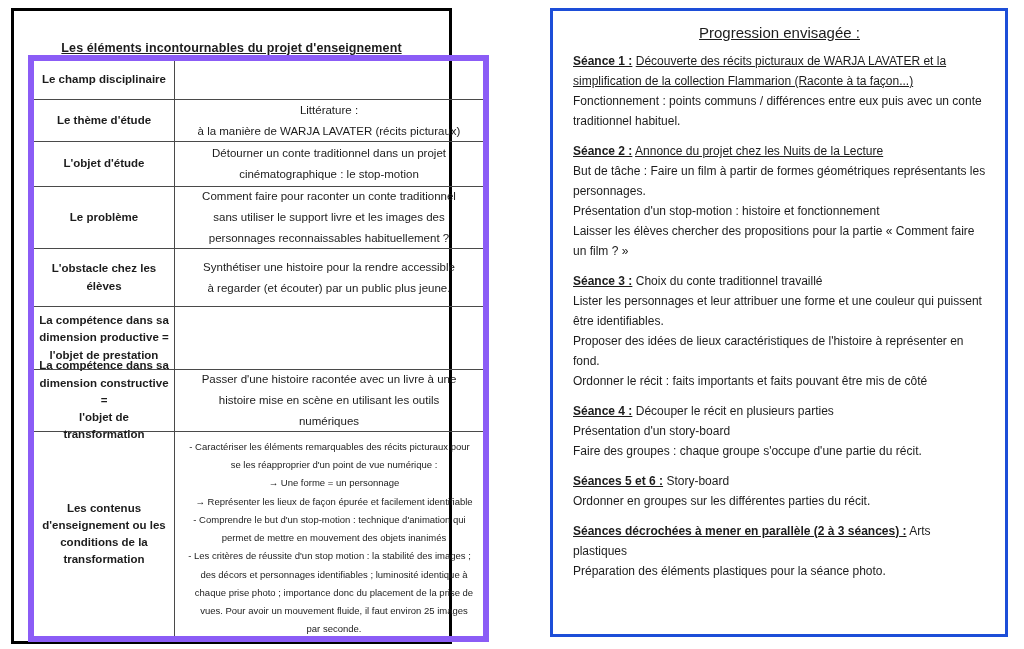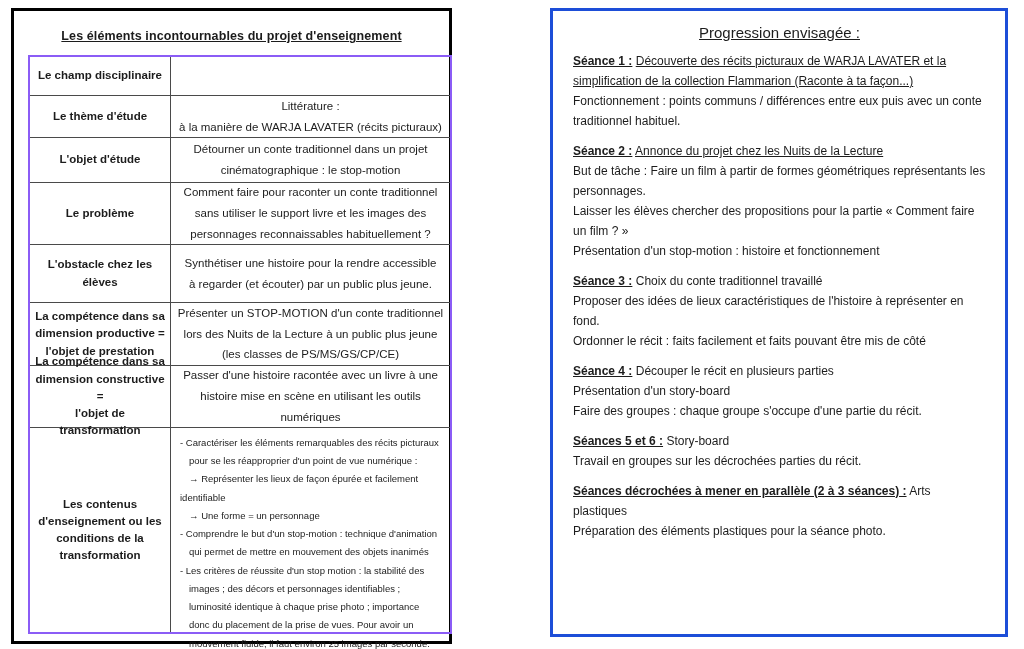--- a/index.html
+++ b/index.html
@@ -5,46 +5,46 @@
   * { box-sizing: border-box; margin: 0; padding: 0; }
   html, body { width: 1024px; height: 649px; background: #ffffff; overflow: hidden; }
   body { font-family: "Liberation Sans", sans-serif; color: #1c1c1c; position: relative; }
 
   
   .panel-left {
     position: absolute; left: 11px; top: 8px; width: 441px; height: 636px;
     border: 3px solid #000; background: #fff;
   }
   .lp-title {
-    margin-top: 18px; text-align: center;
+    margin-top: 30px; text-align: center;
     font-size: 12.5px; font-weight: bold; text-decoration: underline;
     letter-spacing: 0.1px;
   }
   .lp-table {
-    position: absolute; left: 14px; top: 44px; width: 424px;
-    border: 2px solid #8b5cf6;
+    position: absolute; left: 14px; top: 44px; width: 461px;
+    border: 6px solid #8b5cf6;
   }
   .lp-row { display: flex; }
   .lp-row + .lp-row { border-top: 1px solid #4a4a4a; }
   .lp-label {
     width: 141px; flex: 0 0 141px; border-right: 1px solid #4a4a4a;
     display: flex; align-items: center; justify-content: center;
     text-align: center; font-weight: bold; font-size: 11.5px; line-height: 1.5;
     white-space: pre-line; padding: 2px 4px;
   }
   .lp-cell {
     flex: 1; display: flex; align-items: center; justify-content: center;
     text-align: center; font-size: 11.5px; line-height: 1.8;
     white-space: pre-line; padding: 2px 4px;
   }
   .r1 { height: 38px; } .r2 { height: 42px; } .r3 { height: 45px; }
   .r4 { height: 62px; } .r5 { height: 58px; } .r6 { height: 63px; }
   .r7 { height: 62px; } .r8 { height: 205px; }
   .lp-cell-list {
-    flex: 1; display: block; text-align: left;
+    flex: 1; display: block; text-align: center;
     font-size: 9.5px; line-height: 1.92; padding: 6px 8px 0 9px;
   }
   .item-dash { padding-left: 9px; text-indent: -9px; }
   .item-arrow { text-indent: 9px; }
 
   
   .panel-right {
     position: absolute; left: 550px; top: 8px; width: 458px; height: 629px;
     border: 3px solid #1d4ed8; background: #fff;
     padding: 13px 19px 0 20px;
@@ -87,41 +87,38 @@
     <div class="lp-row r5">
       <div class="lp-label">L'obstacle chez les
 élèves</div>
       <div class="lp-cell">Synthétiser une histoire pour la rendre accessible
 à regarder (et écouter) par un public plus jeune.</div>
     </div>
     <div class="lp-row r6">
       <div class="lp-label">La compétence dans sa
 dimension productive =
 l'objet de prestation</div>
-      <div class="lp-cell">Présenter un STOP-MOTION d'un conte traditionnel
-lors des Nuits de la Lecture à un public plus jeune
-(les classes de PS/MS/GS/CP/CE)</div>
     </div>
     <div class="lp-row r7">
       <div class="lp-label">La compétence dans sa
 dimension constructive =
 l'objet de transformation</div>
       <div class="lp-cell">Passer d'une histoire racontée avec un livre à une
 histoire mise en scène en utilisant les outils
 numériques</div>
     </div>
     <div class="lp-row r8">
       <div class="lp-label">Les contenus
 d'enseignement ou les
 conditions de la
 transformation</div>
       <div class="lp-cell-list">
         <div class="item-dash">- Caractériser les éléments remarquables des récits picturaux pour se les réapproprier d'un point de vue numérique :</div>
+        <div class="item-arrow">→ Une forme = un personnage</div>
         <div class="item-arrow">→ Représenter les lieux de façon épurée et facilement identifiable</div>
-        <div class="item-arrow">→ Une forme = un personnage</div>
         <div class="item-dash">- Comprendre le but d'un stop-motion : technique d'animation qui permet de mettre en mouvement des objets inanimés</div>
         <div class="item-dash">- Les critères de réussite d'un stop motion : la stabilité des images ; des décors et personnages identifiables ; luminosité identique à chaque prise photo ; importance donc du placement de la prise de vues. Pour avoir un mouvement fluide, il faut environ 25 images par seconde.</div>
       </div>
     </div>
   </div>
 </div>
 
 <div class="panel-right">
   <div class="rp-title">Progression envisagée :</div>
 
@@ -132,48 +129,49 @@
     </p>
     <p class="para">Fonctionnement : points communs / différences entre eux puis avec un conte traditionnel habituel.</p>
   </div>
 
   <div class="section">
     <p class="para">
       <span class="head">Séance 2 :</span>
       <span class="u">Annonce du projet chez les Nuits de la Lecture</span>
     </p>
     <p class="para">But de tâche : Faire un film à partir de formes géométriques représentants les personnages.</p>
+    <p class="para">Présentation d'un stop-motion : histoire et fonctionnement</p>
     <p class="para">Laisser les élèves chercher des propositions pour la partie « Comment faire un film ? »</p>
-    <p class="para">Présentation d'un stop-motion : histoire et fonctionnement</p>
   </div>
 
   <div class="section">
     <p class="para">
       <span class="head">Séance 3 :</span>
       <span>Choix du conte traditionnel travaillé</span>
     </p>
+    <p class="para">Lister les personnages et leur attribuer une forme et une couleur qui puissent être identifiables.</p>
     <p class="para">Proposer des idées de lieux caractéristiques de l'histoire à représenter en fond.</p>
-    <p class="para">Ordonner le récit : faits facilement et faits pouvant être mis de côté</p>
+    <p class="para">Ordonner le récit : faits importants et faits pouvant être mis de côté</p>
   </div>
 
   <div class="section">
     <p class="para">
       <span class="head">Séance 4 :</span>
       <span>Découper le récit en plusieurs parties</span>
     </p>
     <p class="para">Présentation d'un story-board</p>
     <p class="para">Faire des groupes : chaque groupe s'occupe d'une partie du récit.</p>
   </div>
 
   <div class="section">
     <p class="para">
       <span class="head">Séances 5 et 6 :</span>
       <span>Story-board</span>
     </p>
-    <p class="para">Travail en groupes sur les décrochées parties du récit.</p>
+    <p class="para">Ordonner en groupes sur les différentes parties du récit.</p>
   </div>
 
   <div class="section">
     <p class="para">
       <span class="head">Séances décrochées à mener en parallèle (2 à 3 séances) :</span>
       <span>Arts plastiques</span>
     </p>
     <p class="para">Préparation des éléments plastiques pour la séance photo.</p>
   </div>
 

